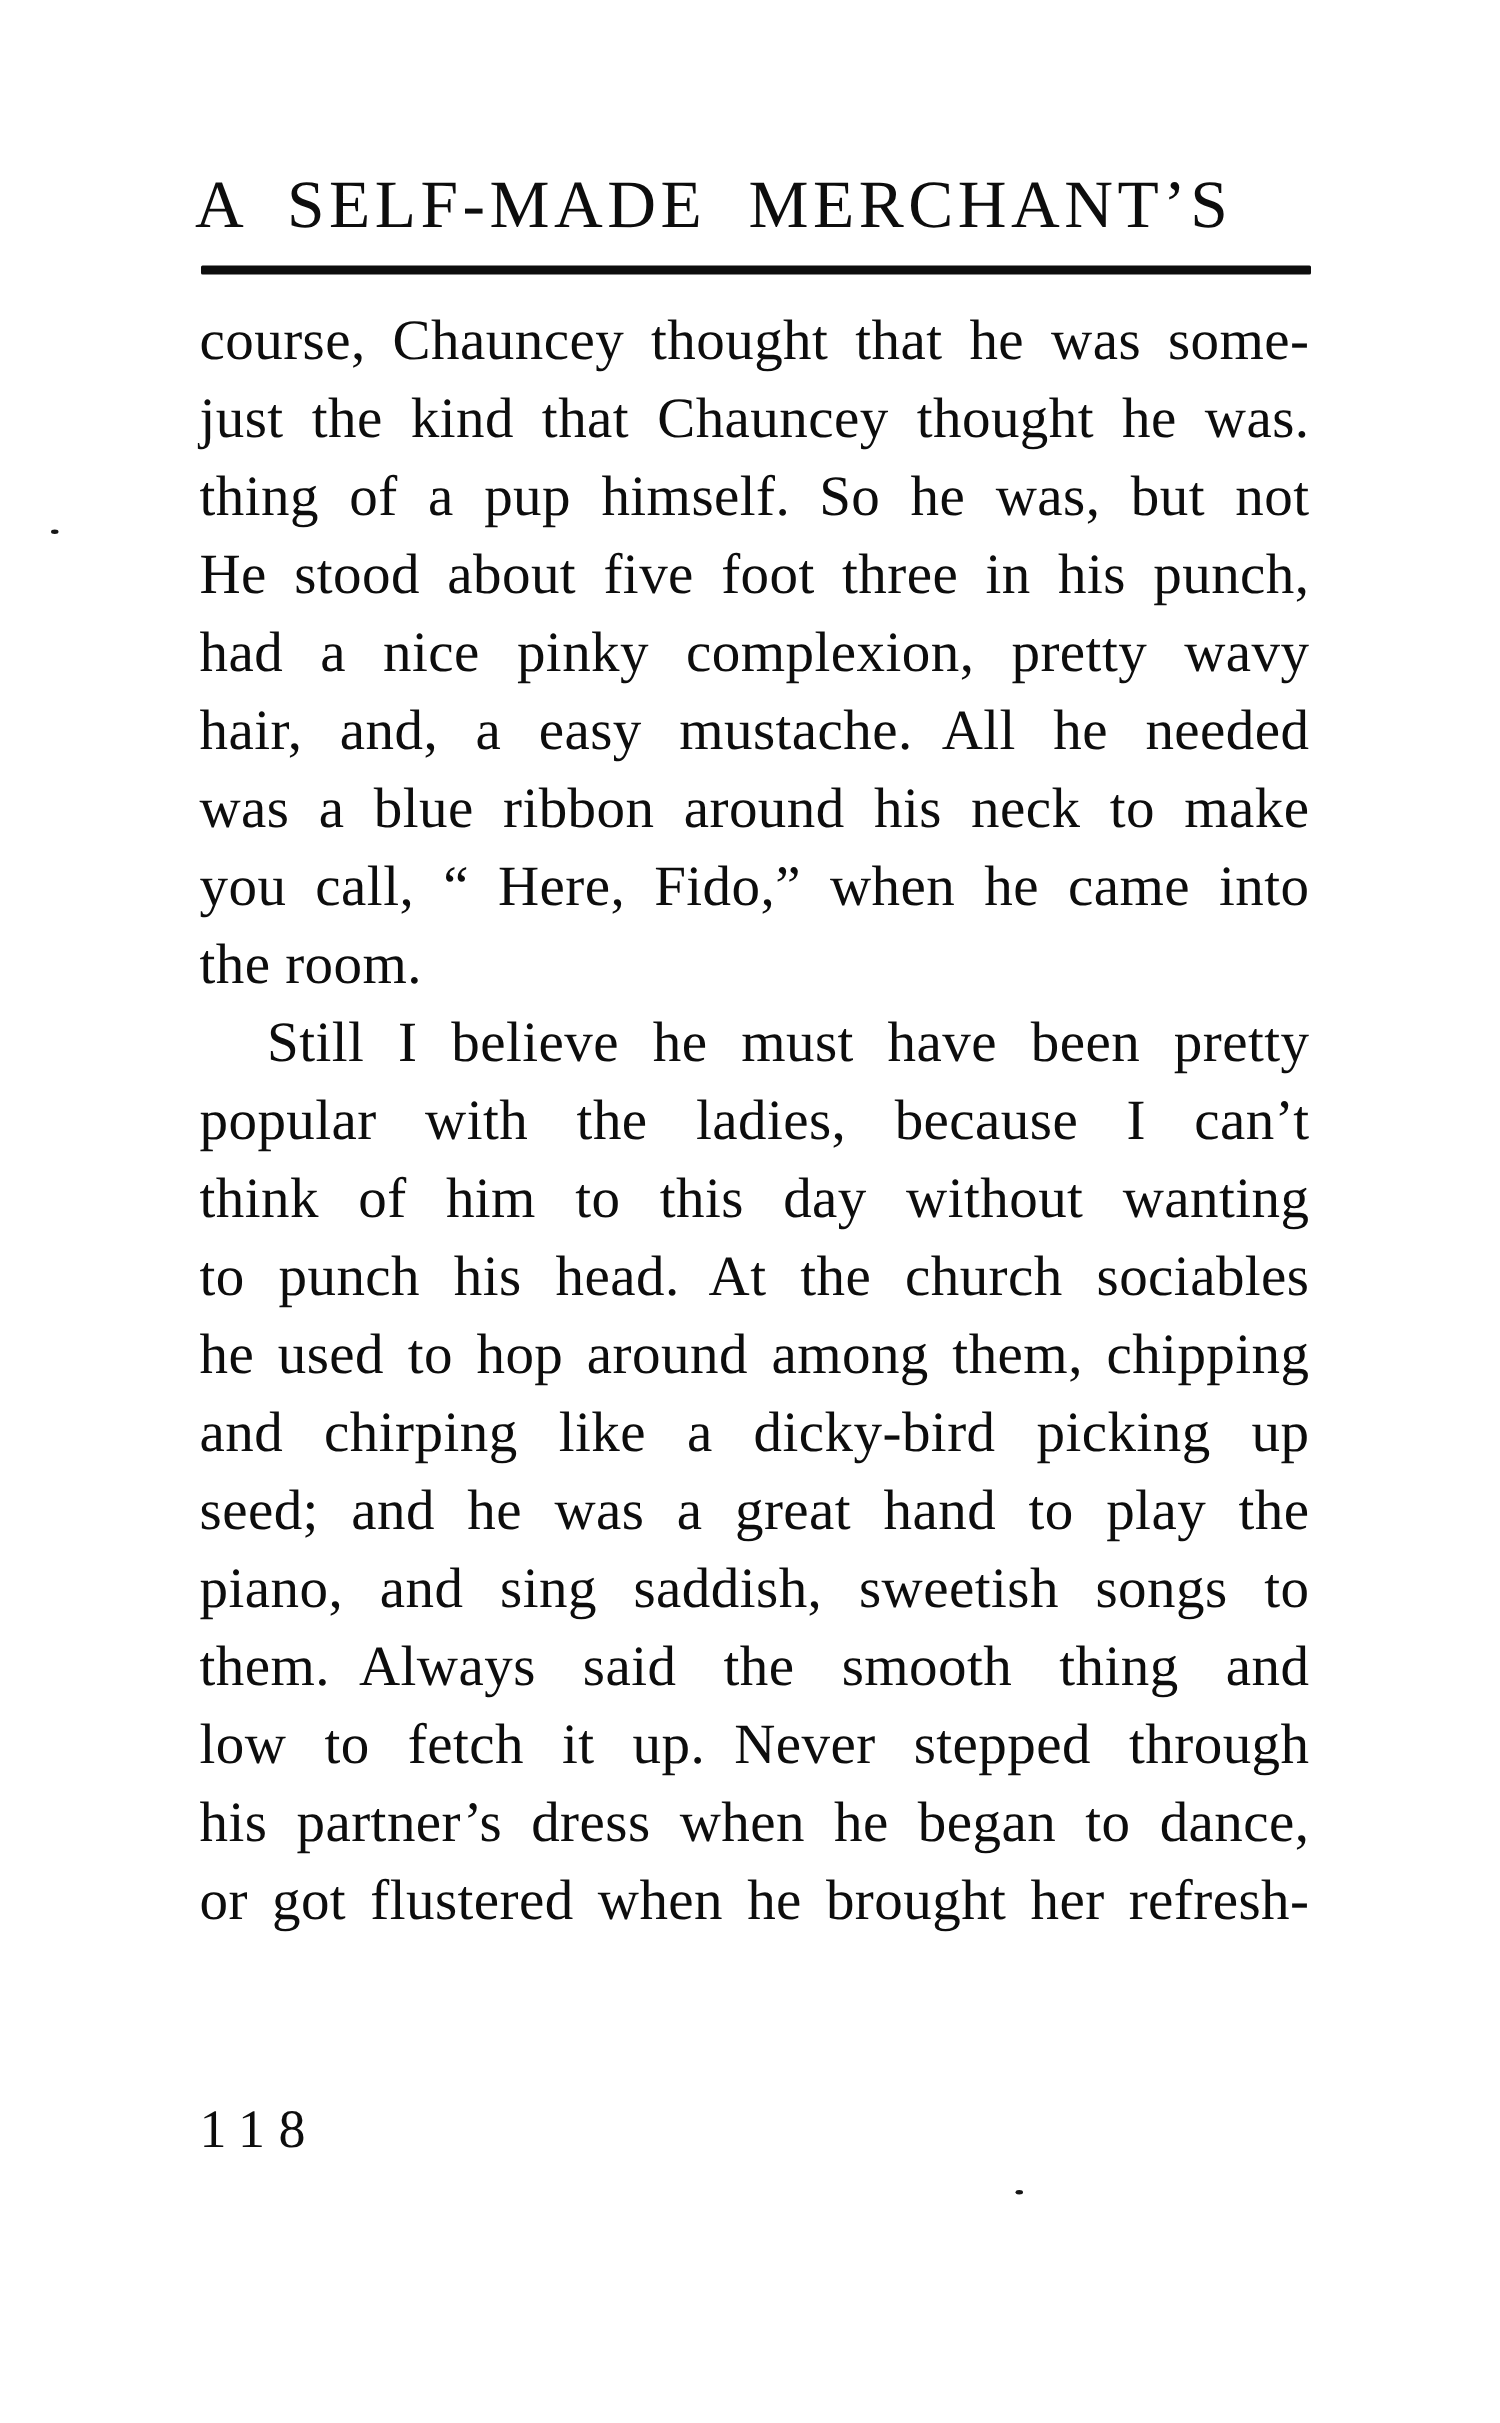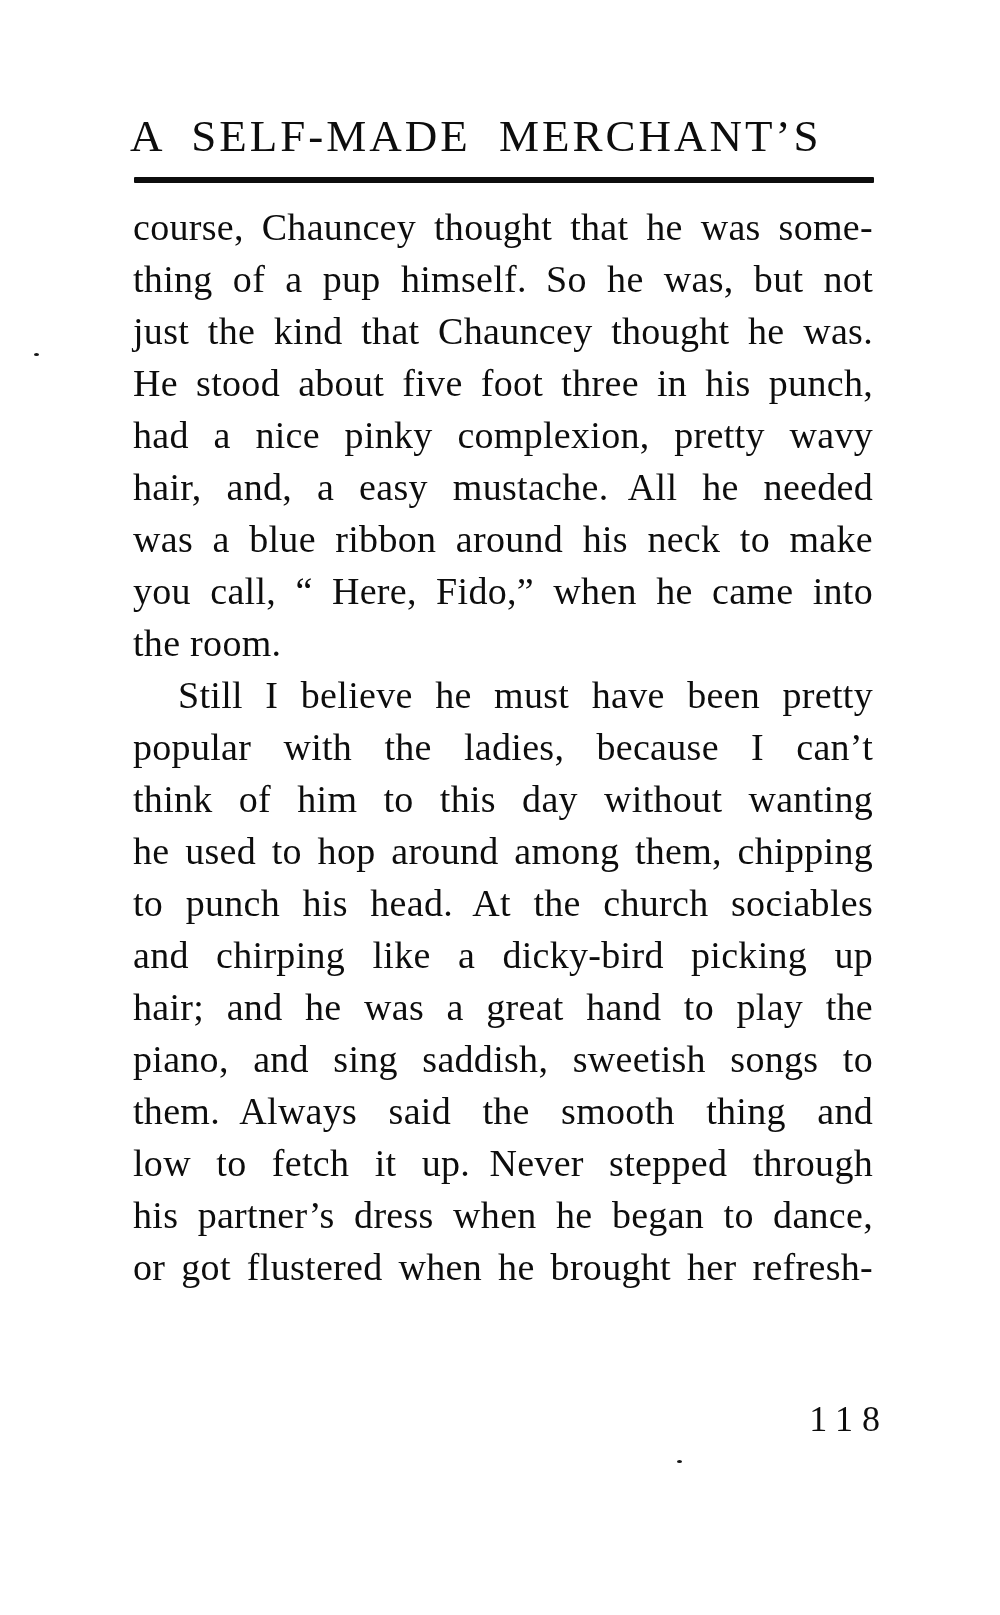--- a/index.html
+++ b/index.html
@@ -59,21 +59,21 @@
     text-align-last: left;
   }
   .line.para-start {
     text-indent: 45px;
   }
   .page-number {
     position: absolute;
     top: 1396px;
     left: 133px;
     width: 756px;
-    text-align: right;
+    text-align: left;
     font-size: 36px;
     line-height: 46px;
     letter-spacing: 9px;
   }
   .ink-speck {
     position: absolute;
     background: #161616;
     border-radius: 50%;
   }
   .speck-left {
@@ -93,35 +93,35 @@
 <body>
 
 <div class="page">
 
   <h1 class="running-header">A SELF-MADE MERCHANT’S</h1>
 
   <div class="header-rule"></div>
 
   <div class="page-body">
     <div class="line">course, Chauncey thought that he was some-</div>
+    <div class="line">just the kind that Chauncey thought he was.</div>
     <div class="line">thing of a pup himself. So he was, but not</div>
-    <div class="line">just the kind that Chauncey thought he was.</div>
     <div class="line">He stood about five foot three in his punch,</div>
     <div class="line">had a nice pinky complexion, pretty wavy</div>
     <div class="line">hair, and, a easy mustache. All he needed</div>
     <div class="line">was a blue ribbon around his neck to make</div>
     <div class="line">you call, “ Here, Fido,” when he came into</div>
     <div class="line para-end">the room.</div>
     <div class="line para-start">Still I believe he must have been pretty</div>
     <div class="line">popular with the ladies, because I can’t</div>
     <div class="line">think of him to this day without wanting</div>
+    <div class="line">to punch his head. At the church sociables</div>
     <div class="line">he used to hop around among them, chipping</div>
-    <div class="line">to punch his head. At the church sociables</div>
     <div class="line">and chirping like a dicky-bird picking up</div>
-    <div class="line">hair; and he was a great hand to play the</div>
+    <div class="line">seed; and he was a great hand to play the</div>
     <div class="line">piano, and sing saddish, sweetish songs to</div>
     <div class="line">them. Always said the smooth thing and</div>
     <div class="line">low to fetch it up. Never stepped through</div>
     <div class="line">his partner’s dress when he began to dance,</div>
     <div class="line">or got flustered when he brought her refresh-</div>
   </div>
 
   <div class="page-number">118</div>
 
   <div class="ink-speck speck-left"></div>

